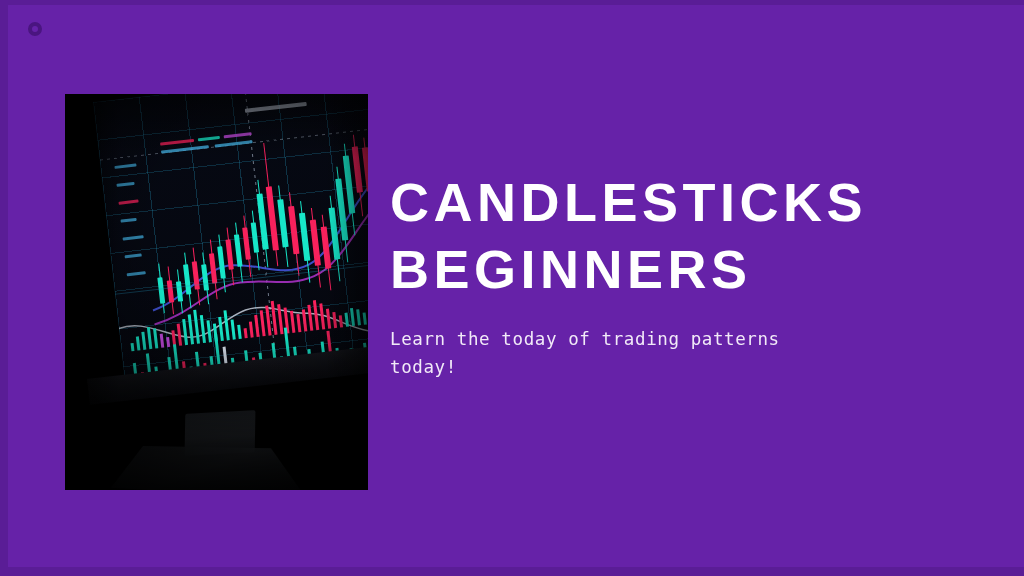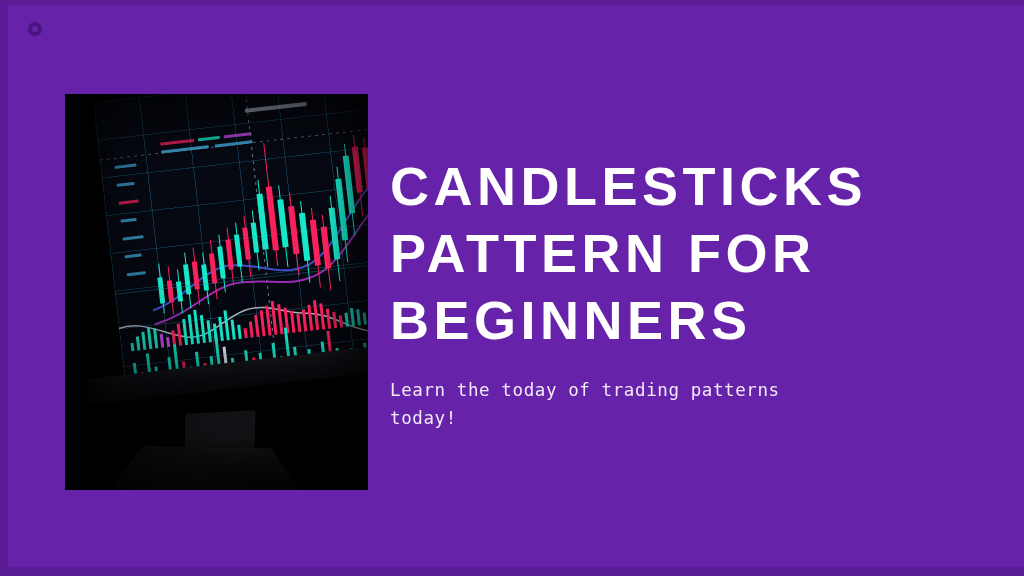--- a/index.html
+++ b/index.html
@@ -147,21 +147,21 @@
       radial-gradient(130% 95% at 62% 34%, rgba(0,0,0,0) 26%, rgba(0,0,0,.55) 62%, rgba(0,0,0,.96) 88%),
       linear-gradient(to bottom, rgba(0,0,0,.55) 0%, rgba(0,0,0,0) 16%, rgba(0,0,0,0) 62%, rgba(0,0,0,.85) 100%),
       linear-gradient(to right, rgba(0,0,0,.9) 0%, rgba(0,0,0,0) 18%, rgba(0,0,0,0) 86%, rgba(0,0,0,.5) 100%);
     pointer-events: none;
   }
 
   
   #text-col {
     position: absolute;
     left: 382px;
-    top: 148px;
+    top: 164px;
     width: 600px;
   }
   .title-line {
     color: #ffffff;
     font-family: "Liberation Sans", sans-serif;
     font-weight: bold;
     font-size: 54px;
     line-height: 67px;
     letter-spacing: 4.5px;
     white-space: nowrap;
@@ -398,19 +398,18 @@
         <div id="bezel"></div>
         <div id="neck"></div>
         <div id="base"></div>
 
         <div id="vignette"></div>
       </div>
     </div>
 
     <div id="text-col">
       <div class="title-line">CANDLESTICKS</div>
-      <div class="title-line">PATTERN FOR</div>
       <div class="title-line">BEGINNERS</div>
       <div id="subtitle">Learn the today of trading patterns today!</div>
     </div>
 
   </div>
 </div>
 
 </body></html>

